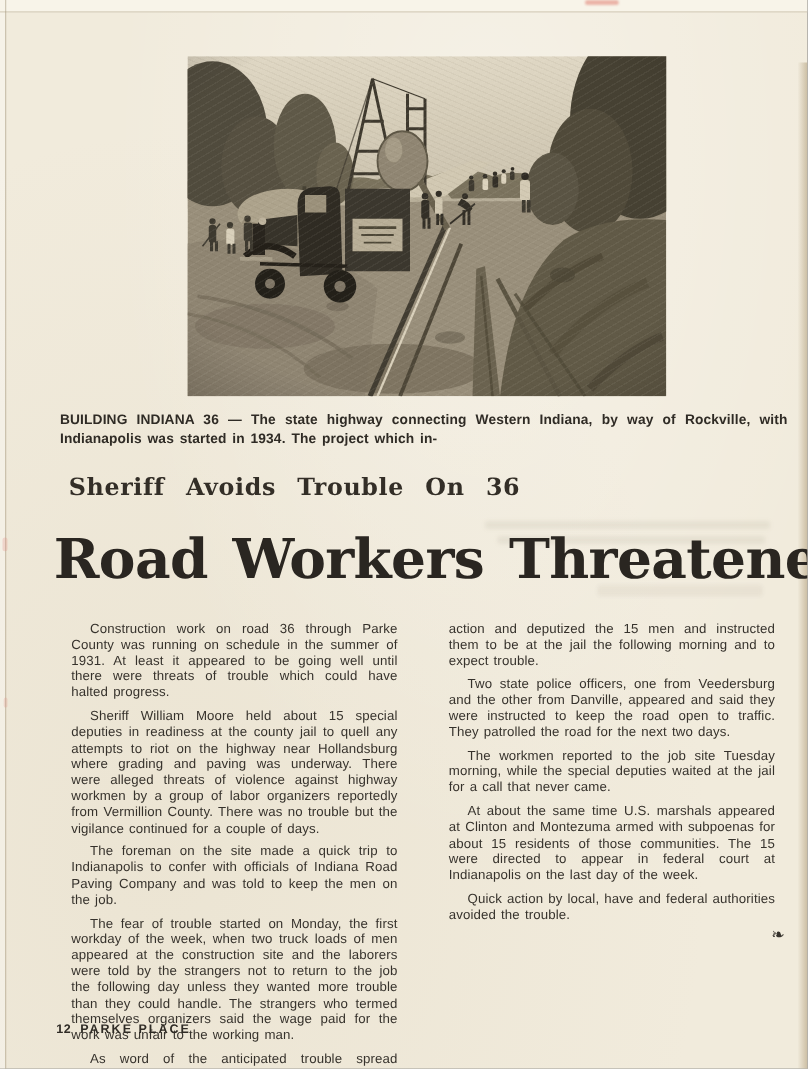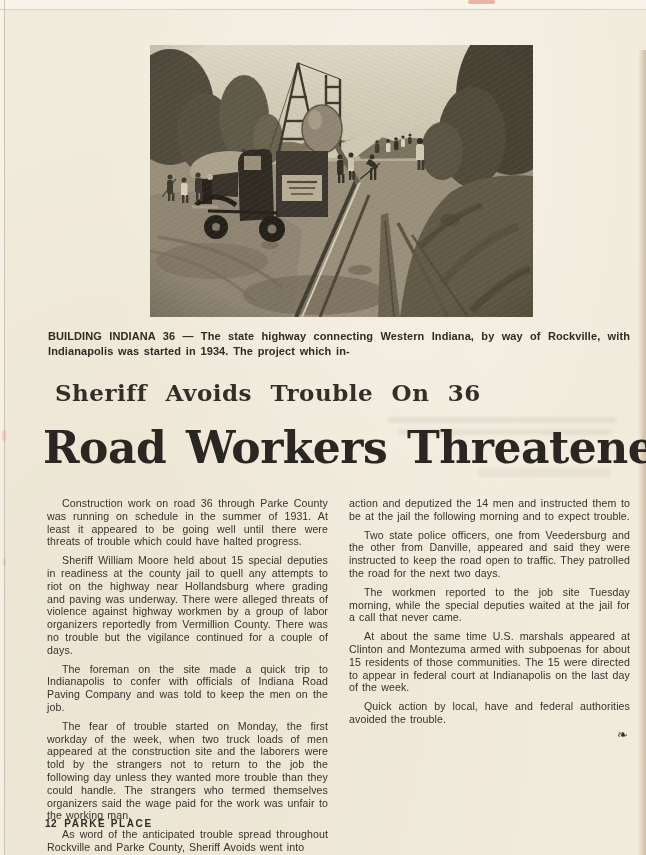--- a/index.html
+++ b/index.html
@@ -33,29 +33,29 @@
   .grain{position:absolute;left:150px;top:45px;width:383px;height:272px;pointer-events:none;
     background:
       repeating-linear-gradient(23deg, rgba(60,50,30,0.045) 0 1px, rgba(0,0,0,0) 1px 4px),
       repeating-linear-gradient(-31deg, rgba(250,245,230,0.05) 0 1px, rgba(0,0,0,0) 1px 5px);}
   
   .caption-row{position:absolute;left:48px;top:329px;width:582px;display:flex;gap:20px;}
   .caption-row p{flex:1;margin:0;font-size:11px;line-height:14.6px;font-weight:bold;
     text-align:justify;letter-spacing:0.1px;word-spacing:1.5px;color:#2f2b25;}
   
   .subhead{position:absolute;left:55px;top:379px;margin:0;
-    font-family:"DejaVu Serif", serif;font-size:23px;font-weight:700;
+    font-family:"DejaVu Serif", serif;font-size:19px;font-weight:700;
     letter-spacing:0.5px;word-spacing:10px;color:#332e27;white-space:nowrap;}
   .headline{position:absolute;left:43px;top:422px;width:586px;margin:0;
     font-family:"DejaVu Serif", serif;font-size:44px;font-weight:700;
     letter-spacing:-0.5px;word-spacing:5px;color:#2a2621;white-space:nowrap;}
   
   .body-row{position:absolute;left:45px;top:497px;width:587px;display:flex;gap:17px;}
   .col{flex:1;min-width:0;}
-  .col p{margin:0 2px 6px;font-size:10.6px;line-height:12.8px;text-align:justify;
+  .col p{margin:0 12px 6px;font-size:10.6px;line-height:12.8px;text-align:justify;
     text-indent:15px;letter-spacing:0.1px;word-spacing:1px;color:#36322c;}
   .col p.no-indent{text-indent:0;}
   .endmark{text-align:right;font-size:13px;line-height:12px;margin-top:-3px;padding-right:4px;color:#36322c;}
   
   .footer{position:absolute;left:45px;top:818px;font-size:10px;font-weight:bold;
     letter-spacing:1.6px;color:#2f2b25;white-space:nowrap;}
   .footer .num{margin-right:7px;letter-spacing:0.5px;}
 </style>
 </head>
 <body>
@@ -246,21 +246,21 @@
 
   <div class="body-row">
     <div class="col">
       <p>Construction work on road 36 through Parke County was running on schedule in the summer of 1931. At least it appeared to be going well until there were threats of trouble which could have halted progress.</p>
       <p>Sheriff William Moore held about 15 special deputies in readiness at the county jail to quell any attempts to riot on the highway near Hollandsburg where grading and paving was underway. There were alleged threats of violence against highway workmen by a group of labor organizers reportedly from Vermillion County. There was no trouble but the vigilance continued for a couple of days.</p>
       <p>The foreman on the site made a quick trip to Indianapolis to confer with officials of Indiana Road Paving Company and was told to keep the men on the job.</p>
       <p>The fear of trouble started on Monday, the first workday of the week, when two truck loads of men appeared at the construction site and the laborers were told by the strangers not to return to the job the following day unless they wanted more trouble than they could handle. The strangers who termed themselves organizers said the wage paid for the work was unfair to the working man.</p>
       <p>As word of the anticipated trouble spread throughout Rockville and Parke County, Sheriff Avoids went into</p>
     </div>
     <div class="col">
-      <p class="no-indent">action and deputized the 14 men and instructed them to be at the jail the following morning and to expect trouble.</p>
+      <p class="no-indent">action and deputized the 15 men and instructed them to be at the jail the following morning and to expect trouble.</p>
       <p>Two state police officers, one from Veedersburg and the other from Danville, appeared and said they were instructed to keep the road open to traffic. They patrolled the road for the next two days.</p>
       <p>The workmen reported to the job site Tuesday morning, while the special deputies waited at the jail for a call that never came.</p>
       <p>At about the same time U.S. marshals appeared at Clinton and Montezuma armed with subpoenas for about 15 residents of those communities. The 15 were directed to appear in federal court at Indianapolis on the last day of the week.</p>
       <p>Quick action by local, have and federal authorities avoided the trouble.</p>
       <div class="endmark">❧</div>
     </div>
   </div>
 
   <div class="footer">
     <span class="num">12</span><span>PARKE PLACE</span>

